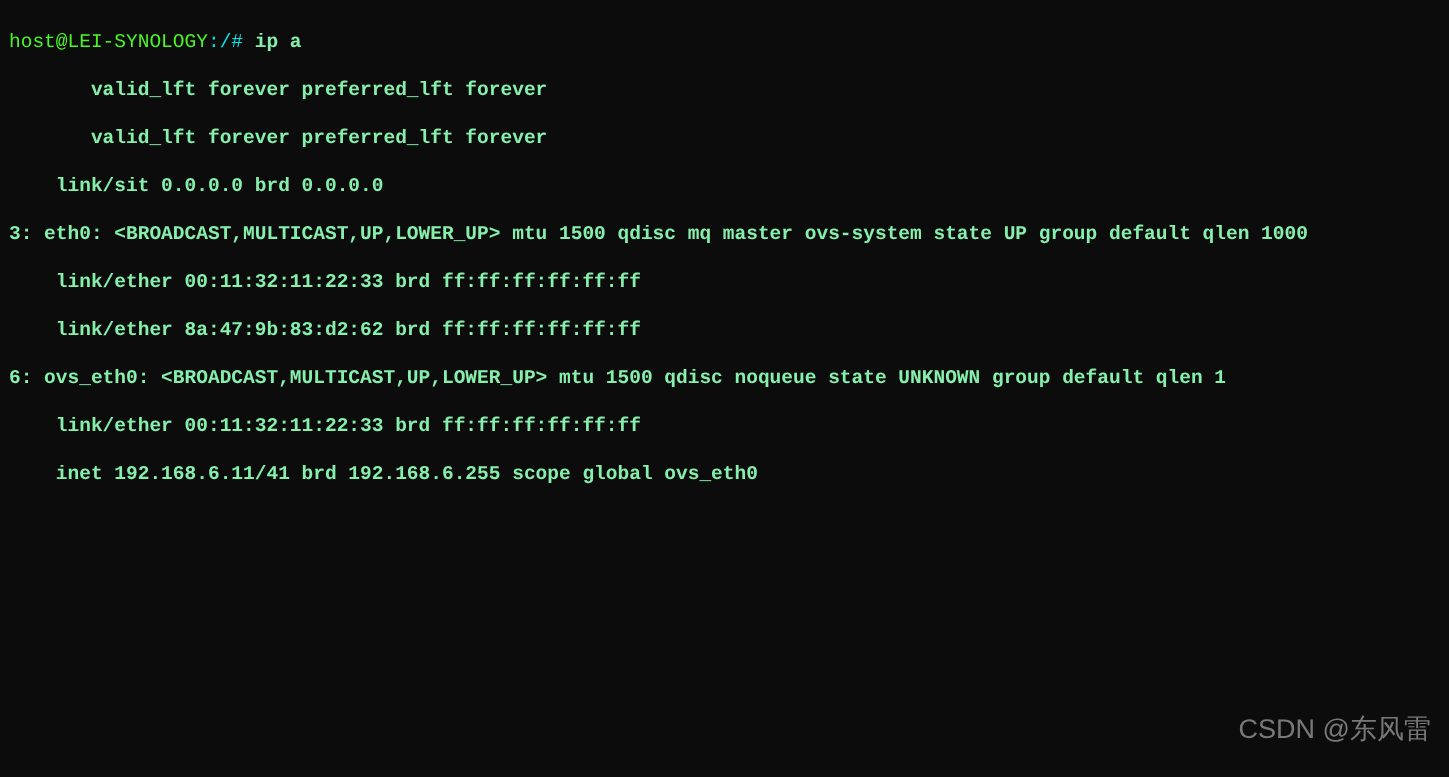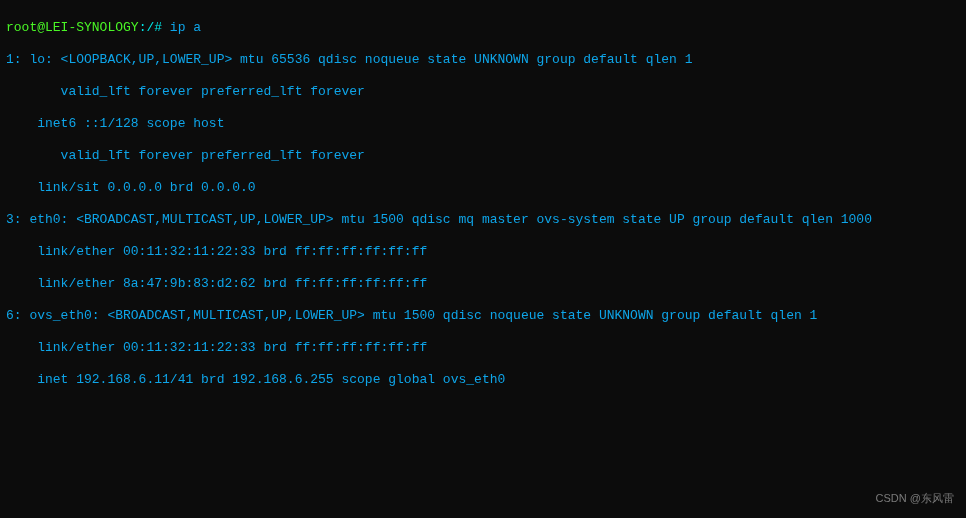--- a/index.html
+++ b/index.html
@@ -14,39 +14,37 @@
     color: #e8e8e8;
     overflow: hidden;
   }
   .terminal {
     padding: 4px 6px 6px 6px;
     white-space: pre;
     position: relative;
   }
   .green  { color: #4af626; }
   .cyan   { color: #00e6e6; }
-  .white  { color: #0ea5e9; }
+  .white  { color: #86efac; font-weight: bold; }
   .watermark {
     position: absolute;
     right: 12px;
-    bottom: 12px;
+    bottom: 24px;
     color: rgba(210,210,210,0.55);
     font-family: "Arial", "Helvetica", sans-serif;
-    font-size: 11px;
+    font-size: 18px;
     pointer-events: none;
   }
 </style>
 </head>
 <body>
 
 <div class="terminal">
-<div><span class="green">root@LEI-SYNOLOGY</span><span class="cyan">:/#</span><span class="white"> ip a</span></div>
-<div class="white">1: lo: &lt;LOOPBACK,UP,LOWER_UP&gt; mtu 65536 qdisc noqueue state UNKNOWN group default qlen 1</div>
+<div><span class="green">host@LEI-SYNOLOGY</span><span class="cyan">:/#</span><span class="white"> ip a</span></div>
 <div class="white">       valid_lft forever preferred_lft forever</div>
-<div class="white">    inet6 ::1/128 scope host</div>
 <div class="white">       valid_lft forever preferred_lft forever</div>
 <div class="white">    link/sit 0.0.0.0 brd 0.0.0.0</div>
 <div class="white">3: eth0: &lt;BROADCAST,MULTICAST,UP,LOWER_UP&gt; mtu 1500 qdisc mq master ovs-system state UP group default qlen 1000</div>
 <div class="white">    link/ether 00:11:32:11:22:33 brd ff:ff:ff:ff:ff:ff</div>
 <div class="white">    link/ether 8a:47:9b:83:d2:62 brd ff:ff:ff:ff:ff:ff</div>
 <div class="white">6: ovs_eth0: &lt;BROADCAST,MULTICAST,UP,LOWER_UP&gt; mtu 1500 qdisc noqueue state UNKNOWN group default qlen 1</div>
 <div class="white">    link/ether 00:11:32:11:22:33 brd ff:ff:ff:ff:ff:ff</div>
 <div class="white">    inet 192.168.6.11/41 brd 192.168.6.255 scope global ovs_eth0</div>
 
 

